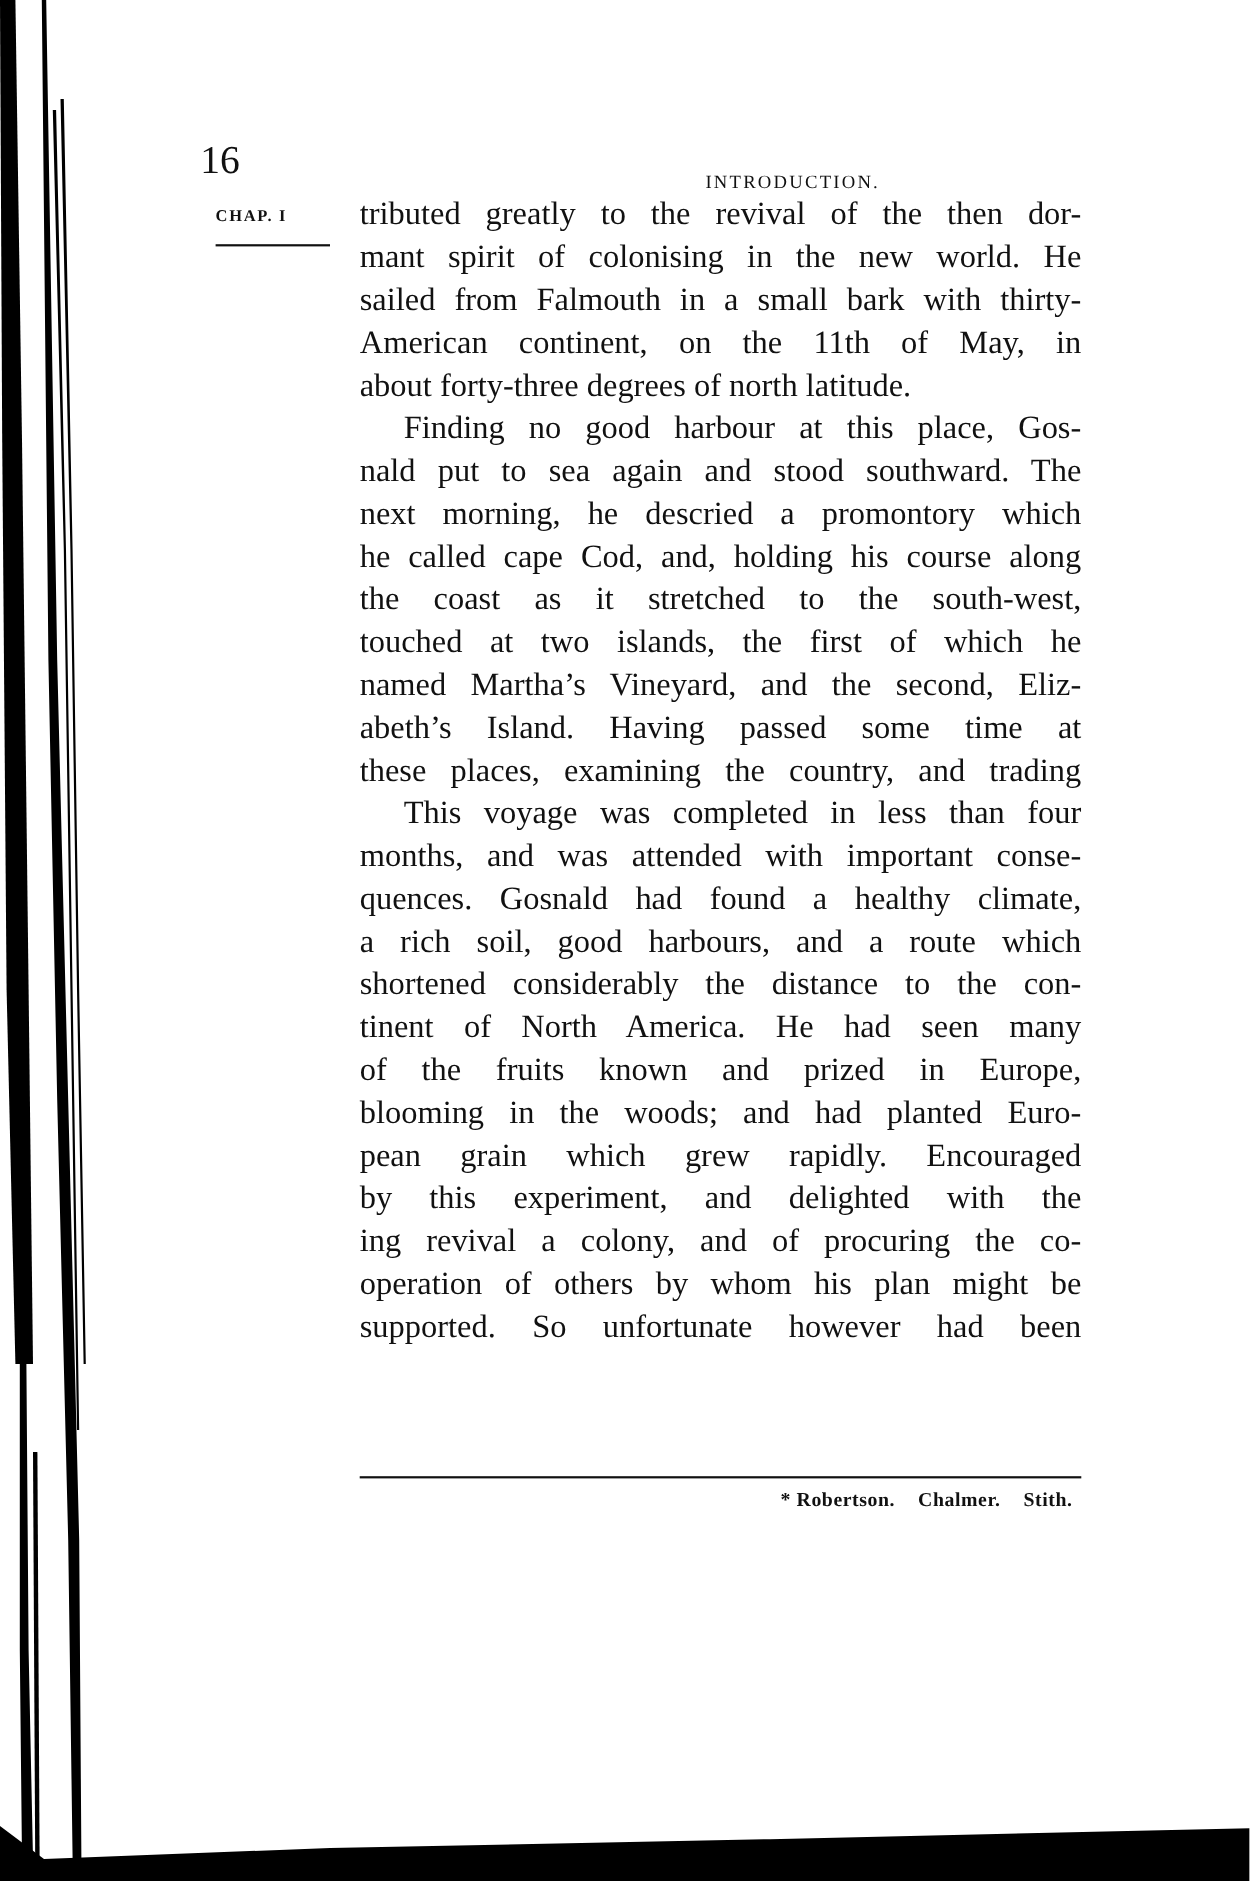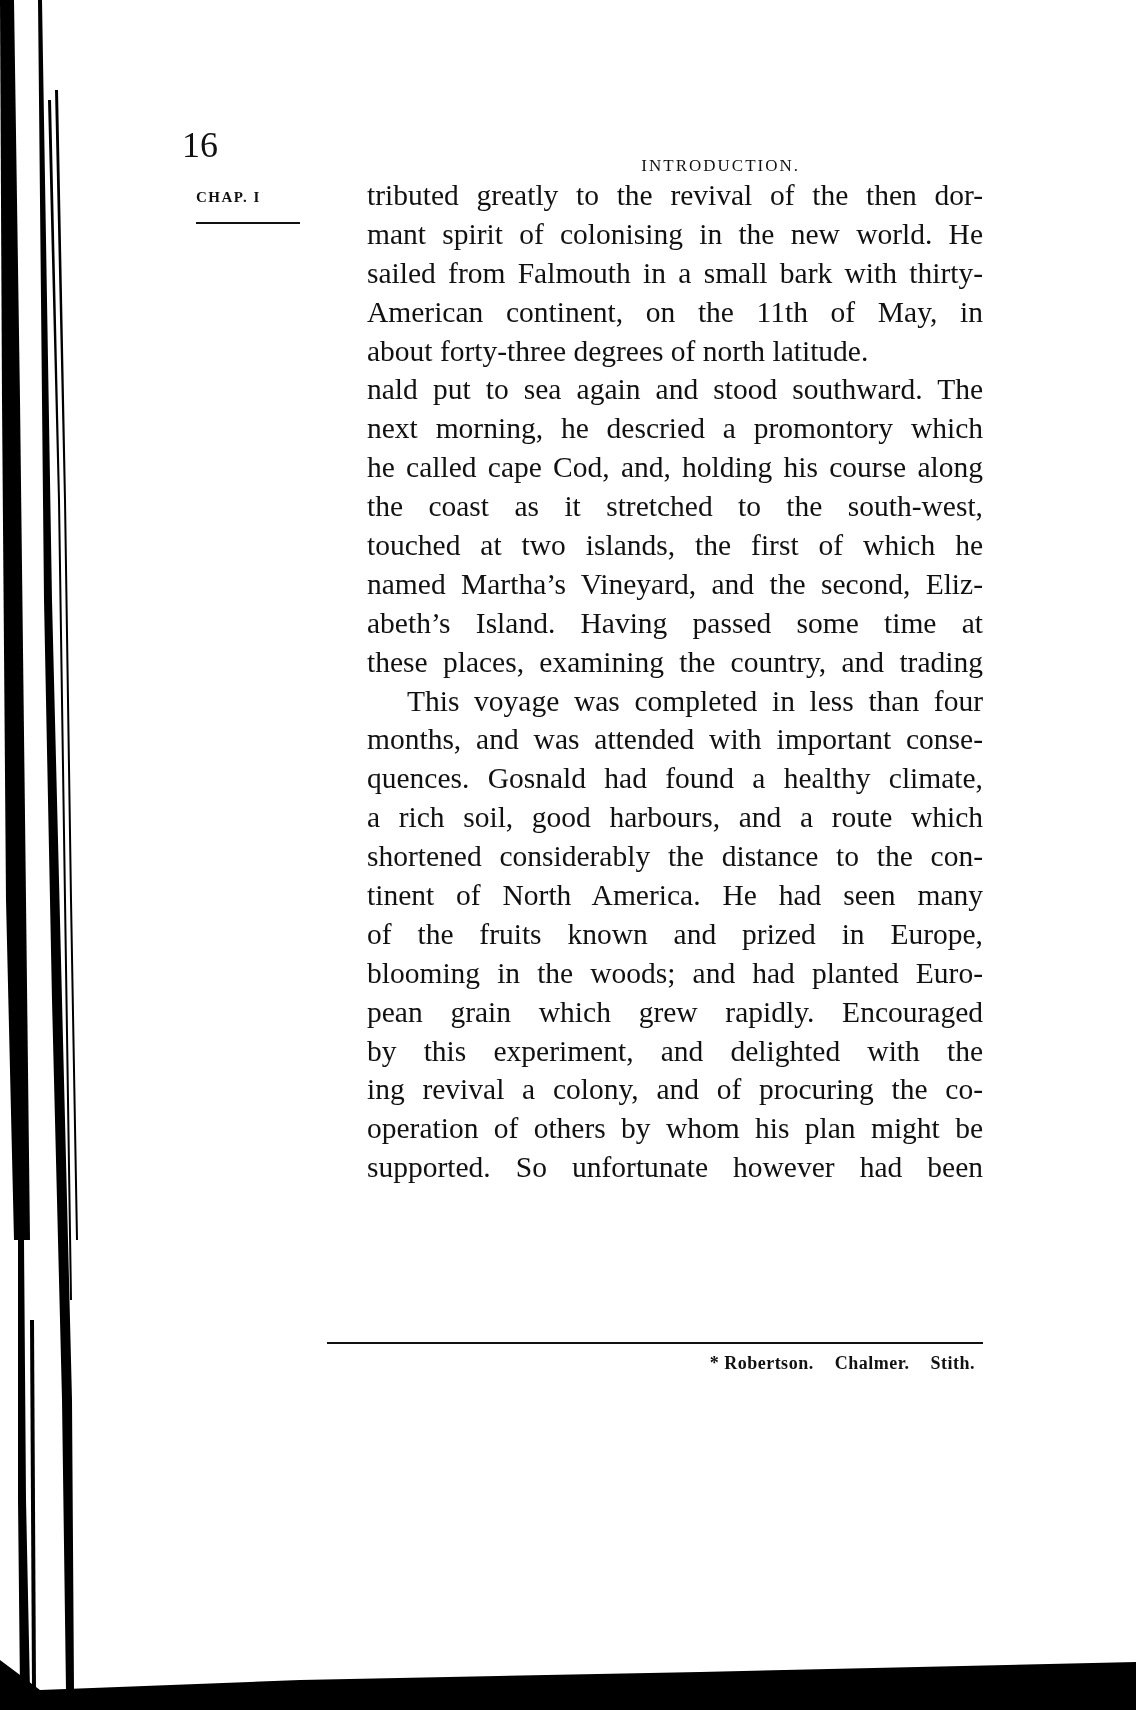--- a/index.html
+++ b/index.html
@@ -23,21 +23,21 @@
     }
     .margin-rule {
       position: absolute; left: 196px; top: 222px; width: 104px; height: 2px; background: #111;
     }
     .text-block {
       position: absolute; left: 327px; top: 176px; width: 656px;
       font-size: 29.5px; line-height: 38.9px;
     }
     .line {
       display: block; text-align: justify; text-align-last: justify; white-space: nowrap;
-      height: 38.9px; overflow: visible; margin-left: 40px;
+      height: 38.9px; overflow: visible;
     }
     .line.last { text-align-last: left; }
     .line.indent { padding-left: 40px; }
     .footnote-rule {
       position: absolute; left: 327px; top: 1342px; width: 656px; height: 2px; background: #111;
     }
     .footnote {
       position: absolute; left: 327px; top: 1353px; width: 656px; text-align: right;
       font-size: 18px; font-weight: bold; letter-spacing: 0.5px;
     }
@@ -62,20 +62,21 @@
 <div class="running-head">Introduction.</div>
 <div class="margin-note">Chap. I</div>
 <div class="margin-rule"></div>
 
 <div class="text-block" id="text-block">
     <span class="line">tributed greatly to the revival of the then dor-</span>
     <span class="line">mant spirit of colonising in the new world.  He</span>
     <span class="line">sailed from Falmouth in a small bark with thirty-</span>
     <span class="line">American continent, on the 11th of May, in</span>
     <span class="line last">about forty-three degrees of north latitude.</span>
+    <span class="line indent">Finding no good harbour at this place, Gos-</span>
     <span class="line">nald put to sea again and stood southward.  The</span>
     <span class="line">next morning, he descried a promontory which</span>
     <span class="line">he called cape Cod, and, holding his course along</span>
     <span class="line">the coast as it stretched to the south-west,</span>
     <span class="line">touched at two islands, the first of which he</span>
     <span class="line">named Martha’s Vineyard, and the second, Eliz-</span>
     <span class="line">abeth’s Island.  Having passed some time at</span>
     <span class="line">these places, examining the country, and trading</span>
     <span class="line indent">This voyage was completed in less than four</span>
     <span class="line">months, and was attended with important conse-</span>

